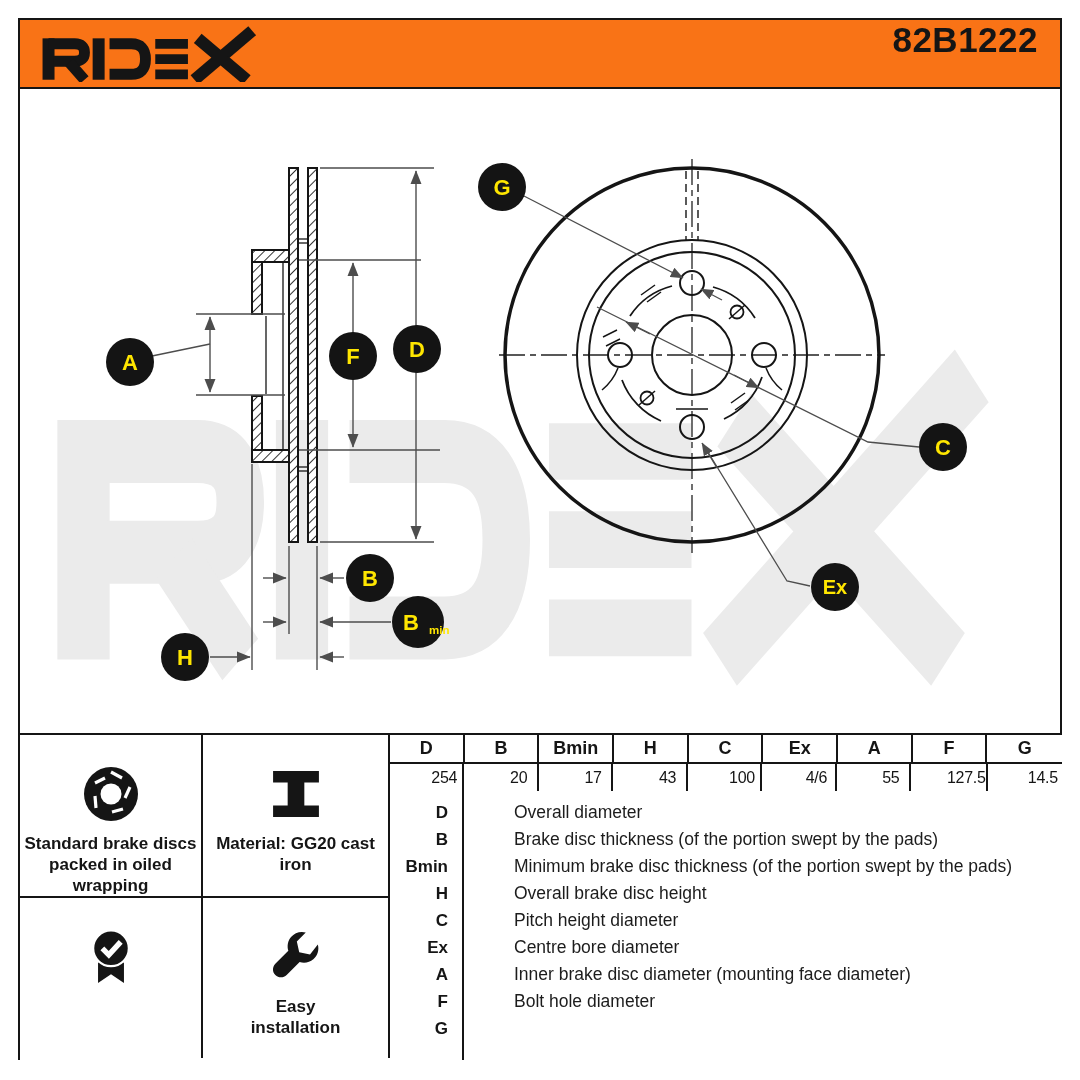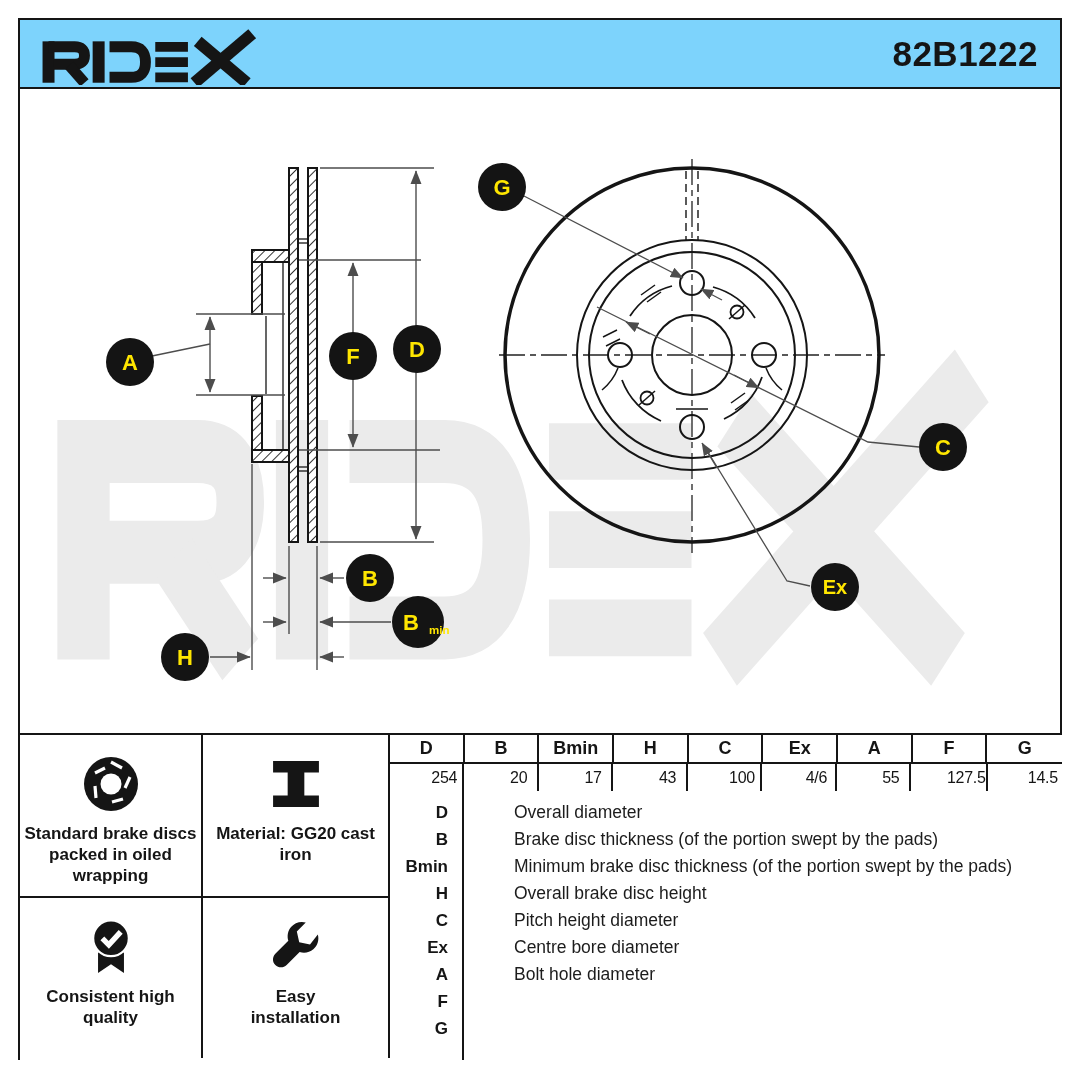--- a/index.html
+++ b/index.html
@@ -1,25 +1,25 @@
 <!DOCTYPE html>
 <html><head>
 <meta charset="utf-8">
 <style>
   html,body{margin:0;padding:0;background:#ffffff;}
   body{width:1080px;height:1080px;font-family:"Liberation Sans",sans-serif;color:#151515;}
   .page{position:relative;width:1080px;height:1080px;background:#fff;overflow:hidden;}
   .frame{position:absolute;left:18px;top:18px;width:1044px;height:1042px;border:2px solid #151515;box-sizing:border-box;background:transparent;pointer-events:none;}
-  .header{position:absolute;left:18px;top:18px;width:1044px;height:71px;background:#7dd3fc;border:2px solid #151515;box-sizing:border-box;display:flex;align-items:center;justify-content:space-between;padding:0 22px;z-index:5;}
+  .header{position:absolute;left:18px;top:18px;width:1044px;height:71px;background:#f97316;border:2px solid #151515;box-sizing:border-box;display:flex;align-items:flex-start;justify-content:space-between;padding:0 22px;z-index:5;}
   .logo-svg{display:block;margin-top:3px;}
   .part-number{font-size:35px;font-weight:700;letter-spacing:0.5px;color:#151515;}
   .draw-svg{position:absolute;left:18px;top:89px;z-index:1;}
   
   .features{position:absolute;left:20px;top:733px;width:370px;height:327px;border-top:2px solid #151515;box-sizing:border-box;display:grid;grid-template-columns:183px 187px;grid-template-rows:163px 160px;z-index:4;background:#fff;}
-  .feature{border-right:2px solid #151515;box-sizing:border-box;display:flex;flex-direction:column;align-items:center;justify-content:flex-start;padding-top:20px;}
+  .feature{border-right:2px solid #151515;box-sizing:border-box;display:flex;flex-direction:column;align-items:center;justify-content:flex-start;padding-top:30px;}
   .feature.rtop{border-bottom:2px solid #151515;}
   .feature .ficon{height:58px;display:flex;align-items:center;justify-content:center;}
   .feature p{margin:10px 0 0 0;font-size:17px;font-weight:700;line-height:21px;text-align:center;color:#151515;}
   .fw1{width:172px;} .fw2{width:160px;} .fw3{width:170px;} .fw4{width:130px;}
   .spec-wrap{position:absolute;left:390px;top:733px;width:672px;border-top:2px solid #151515;box-sizing:border-box;z-index:4;background:#fff;}
   .spec-row{display:grid;grid-template-columns:repeat(9,1fr);}
   .spec-cell{height:27px;border-right:2px solid #151515;border-bottom:2px solid #151515;box-sizing:content-box;display:flex;align-items:center;justify-content:center;}
   .spec-cell:last-child{border-right:none;}
   .spec-row.hdr .spec-cell{font-weight:700;font-size:18px;}
   .spec-row.val .spec-cell{font-size:16px;letter-spacing:-0.3px;padding-left:36px;}
@@ -232,21 +232,20 @@
       <p class="fw2">Material: GG20 cast iron</p>
     </div>
     <div class="feature">
       <div class="ficon">
         <svg width="48" height="54" viewBox="0 0 44 50">
           <path d="M10,30 V49 L22,41 L34,49 V30 Z" fill="#151515"></path>
           <circle cx="22" cy="17" r="16.5" fill="#151515" stroke="#ffffff" stroke-width="2"></circle>
           <path d="M14,17 L20,23 L31,11" fill="none" stroke="#ffffff" stroke-width="5"></path>
         </svg>
       </div>
-      <p class="fw3">Consistent high quality</p>
     </div>
     <div class="feature">
       <div class="ficon">
         <svg width="54" height="54" viewBox="0 0 52 52">
           <path d="M47,14 c1.5,5-0.2,10.8-4.3,14.2 c-3.7,3.1-8.7,4-13.2,2.6 L17,43.3 c-3,3-7.9,3-10.9,0 s-3-7.9,0-10.9 L18.6,20 c-1.4-4.5-0.5-9.5,2.6-13.2 C24.6,2.7,30.4,1,35.4,2.5 L26.8,11 l2.3,10.4 L39.5,23.7 Z" fill="#151515"></path>
         </svg>
       </div>
       <p class="fw4">Easy installation</p>
     </div>
   </div>
@@ -288,18 +287,19 @@
       <div>F</div>
       <div>G</div>
     </div>
     <div class="legend-descs">
       <div>Overall diameter</div>
       <div>Brake disc thickness (of the portion swept by the pads)</div>
       <div>Minimum brake disc thickness (of the portion swept by the pads)</div>
       <div>Overall brake disc height</div>
       <div>Pitch height diameter</div>
       <div>Centre bore diameter</div>
+      <div>Inner brake disc diameter (mounting face diameter)</div>
       <div>Bolt hole diameter</div>
     </div>
   </div>
 
   <div class="frame"></div>
 </div>
 
 </body></html>

